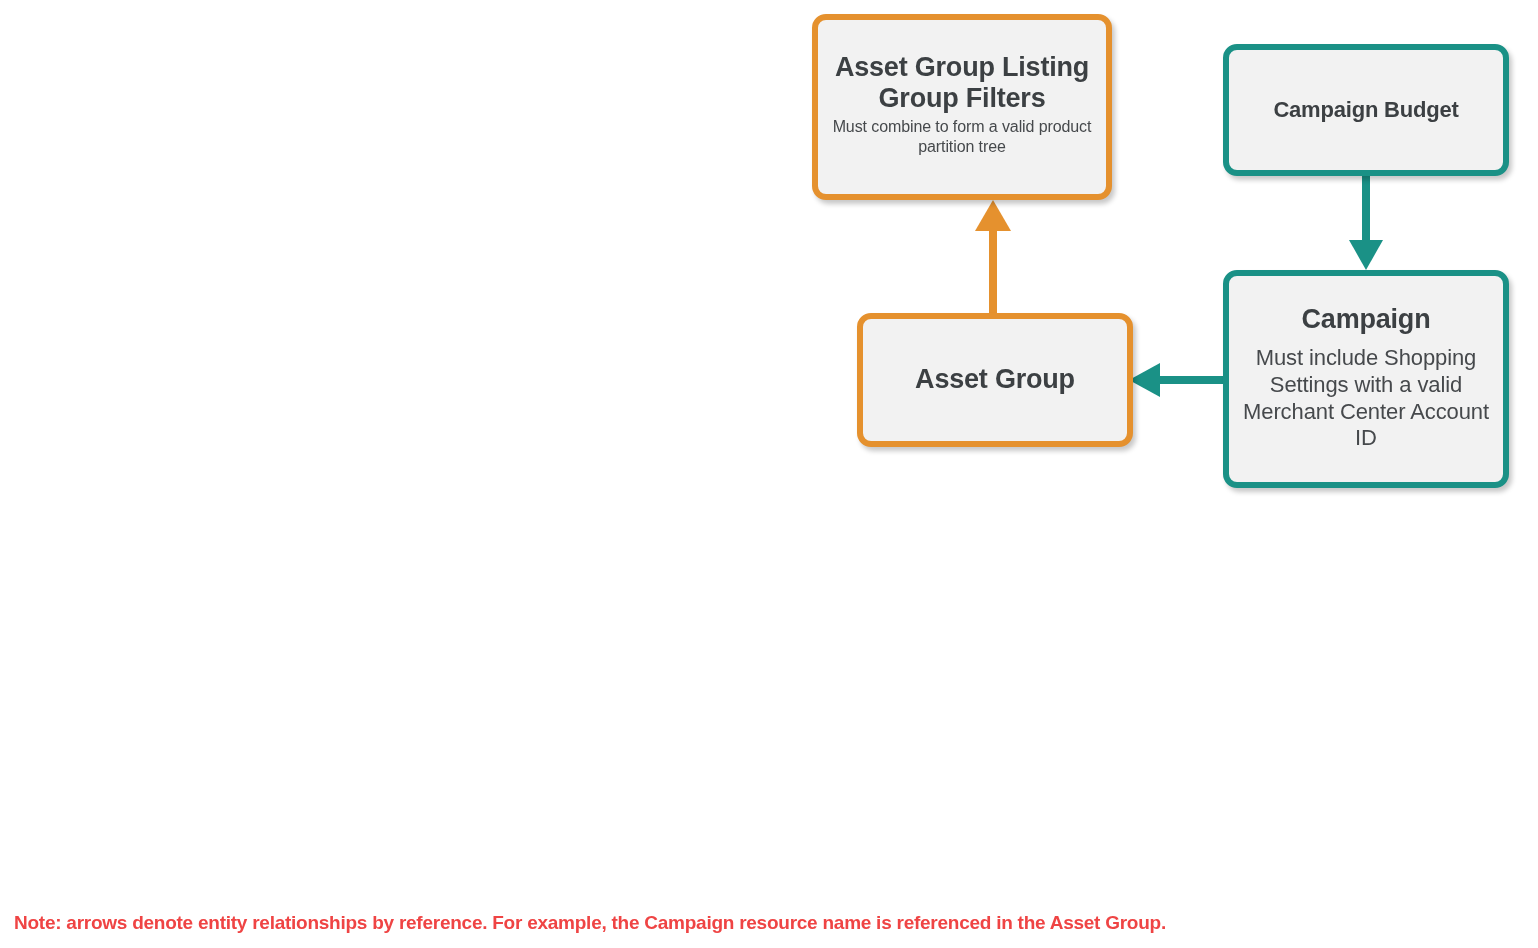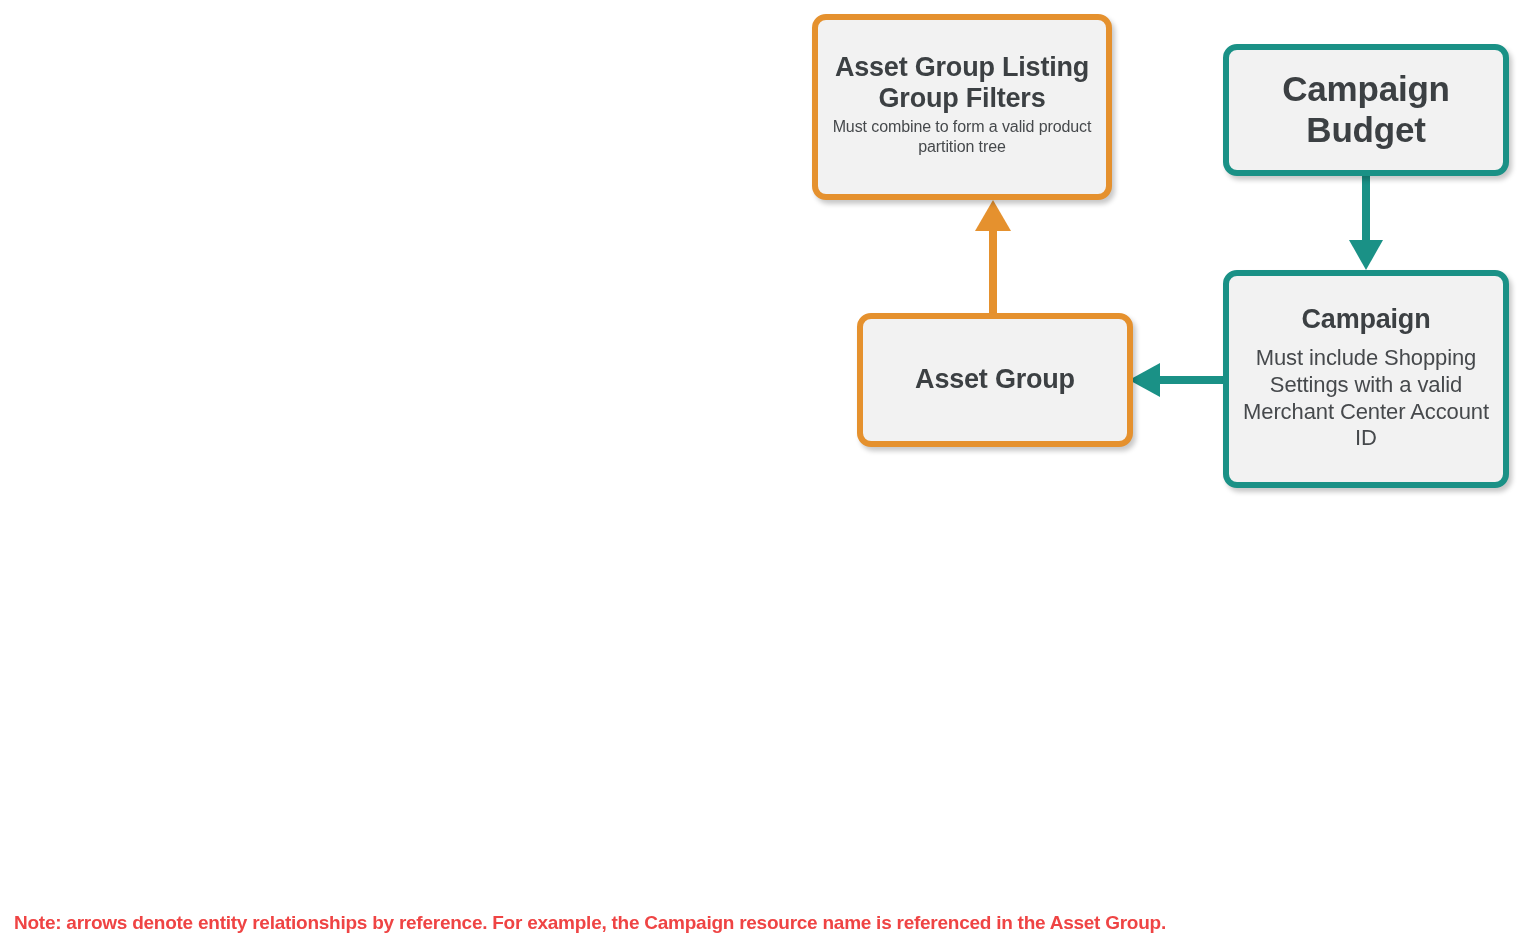--- a/index.html
+++ b/index.html
@@ -57,21 +57,21 @@
     left: 812px; top: 14px; width: 300px; height: 186px;
     padding: 0 14px 6px;
   }
   #node-aglgf .node-title    { font-size: 27px; }
   #node-aglgf .node-subtitle { font-size: 16px; margin-top: 3px; text-align: center; }
 
   #node-campaign-budget {
     left: 1223px; top: 44px; width: 286px; height: 132px;
     padding: 4px 12px;
   }
-  #node-campaign-budget .node-title { font-size: 35px; text-align: center; }
+  #node-campaign-budget .node-title { font-size: 22px; text-align: center; }
 
   #node-asset-group {
     left: 857px; top: 313px; width: 276px; height: 134px;
     padding: 4px 12px;
   }
   #node-asset-group .node-title { font-size: 27px; }
 
   #node-campaign {
     left: 1223px; top: 270px; width: 286px; height: 218px;
     padding: 6px 10px 8px;

